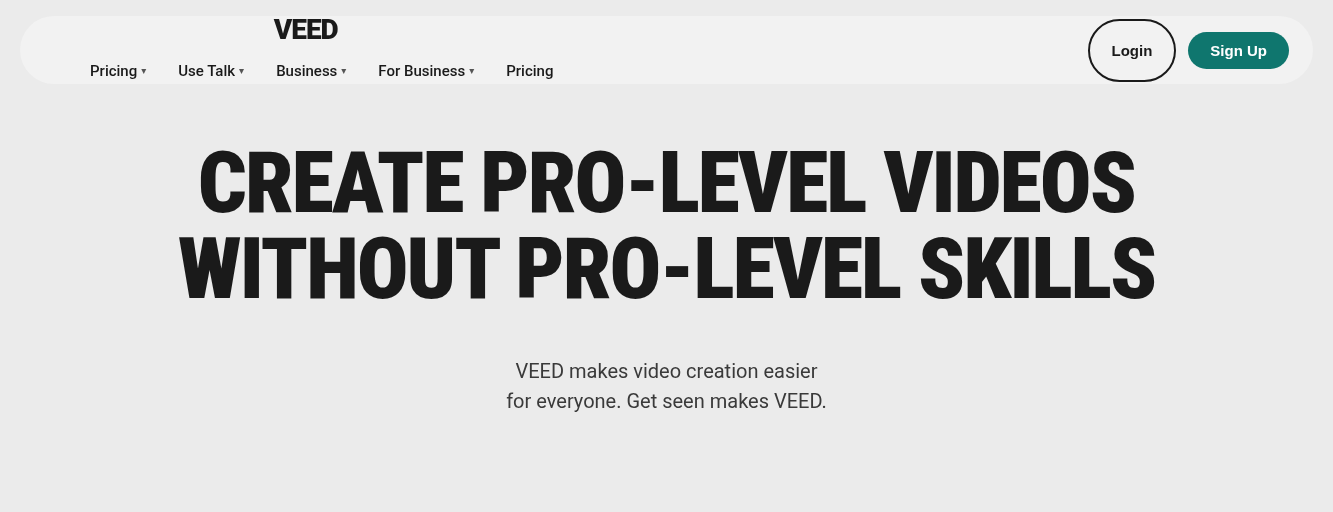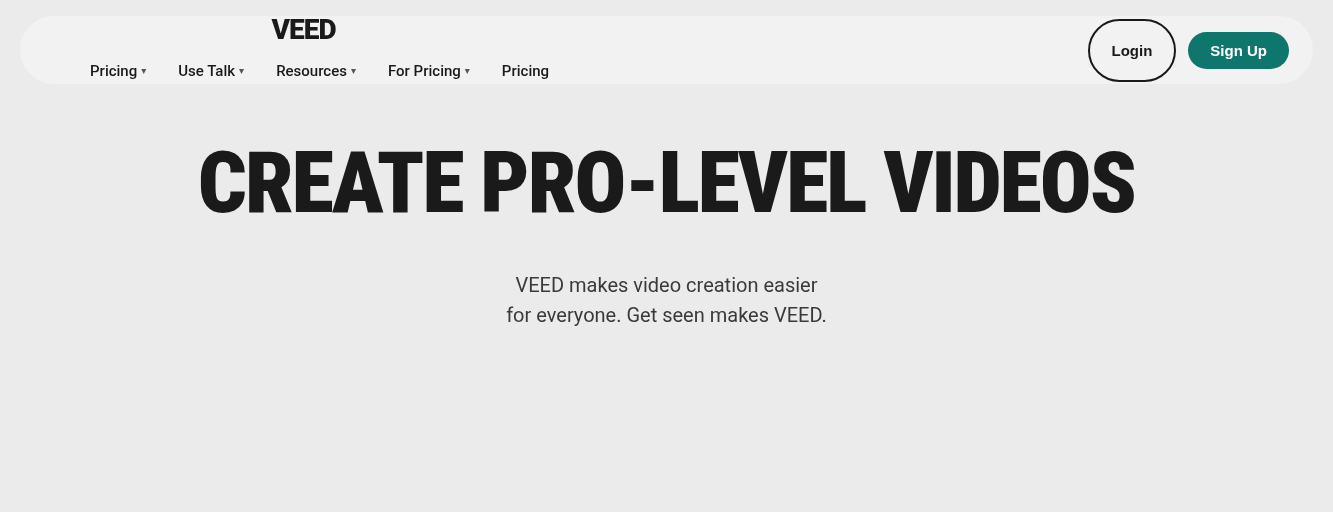--- a/index.html
+++ b/index.html
@@ -141,40 +141,41 @@
     <div class="nav-center">
       <div class="nav-item">
         <span>Pricing</span>
         <span class="chevron">▾</span>
       </div>
       <div class="nav-item">
         <span>Use Talk</span>
         <span class="chevron">▾</span>
       </div>
       <div class="nav-item">
-        <span>Resources</span>
+        <span>Business</span>
         <span class="chevron">▾</span>
       </div>
       <div class="nav-item">
-        <span>For Pricing</span>
+        <span>For Business</span>
         <span class="chevron">▾</span>
       </div>
       <div class="nav-item">
         <span>Pricing</span>
       </div>
     </div>
   </div>
 
   <div class="nav-right">
     <button class="btn-login">Login</button>
     <button class="btn-signup">Sign Up</button>
   </div>
 </nav>
 
 <section class="hero">
   <h1 class="hero-title">
     <span>CREATE PRO-LEVEL VIDEOS</span><br>
+    <span>WITHOUT PRO-LEVEL SKILLS</span>
   </h1>
   <p class="hero-subtitle">
     <span>VEED makes video creation easier</span><br>
     <span>for everyone. Get seen makes VEED.</span>
   </p>
 </section>
 
 </body></html>

